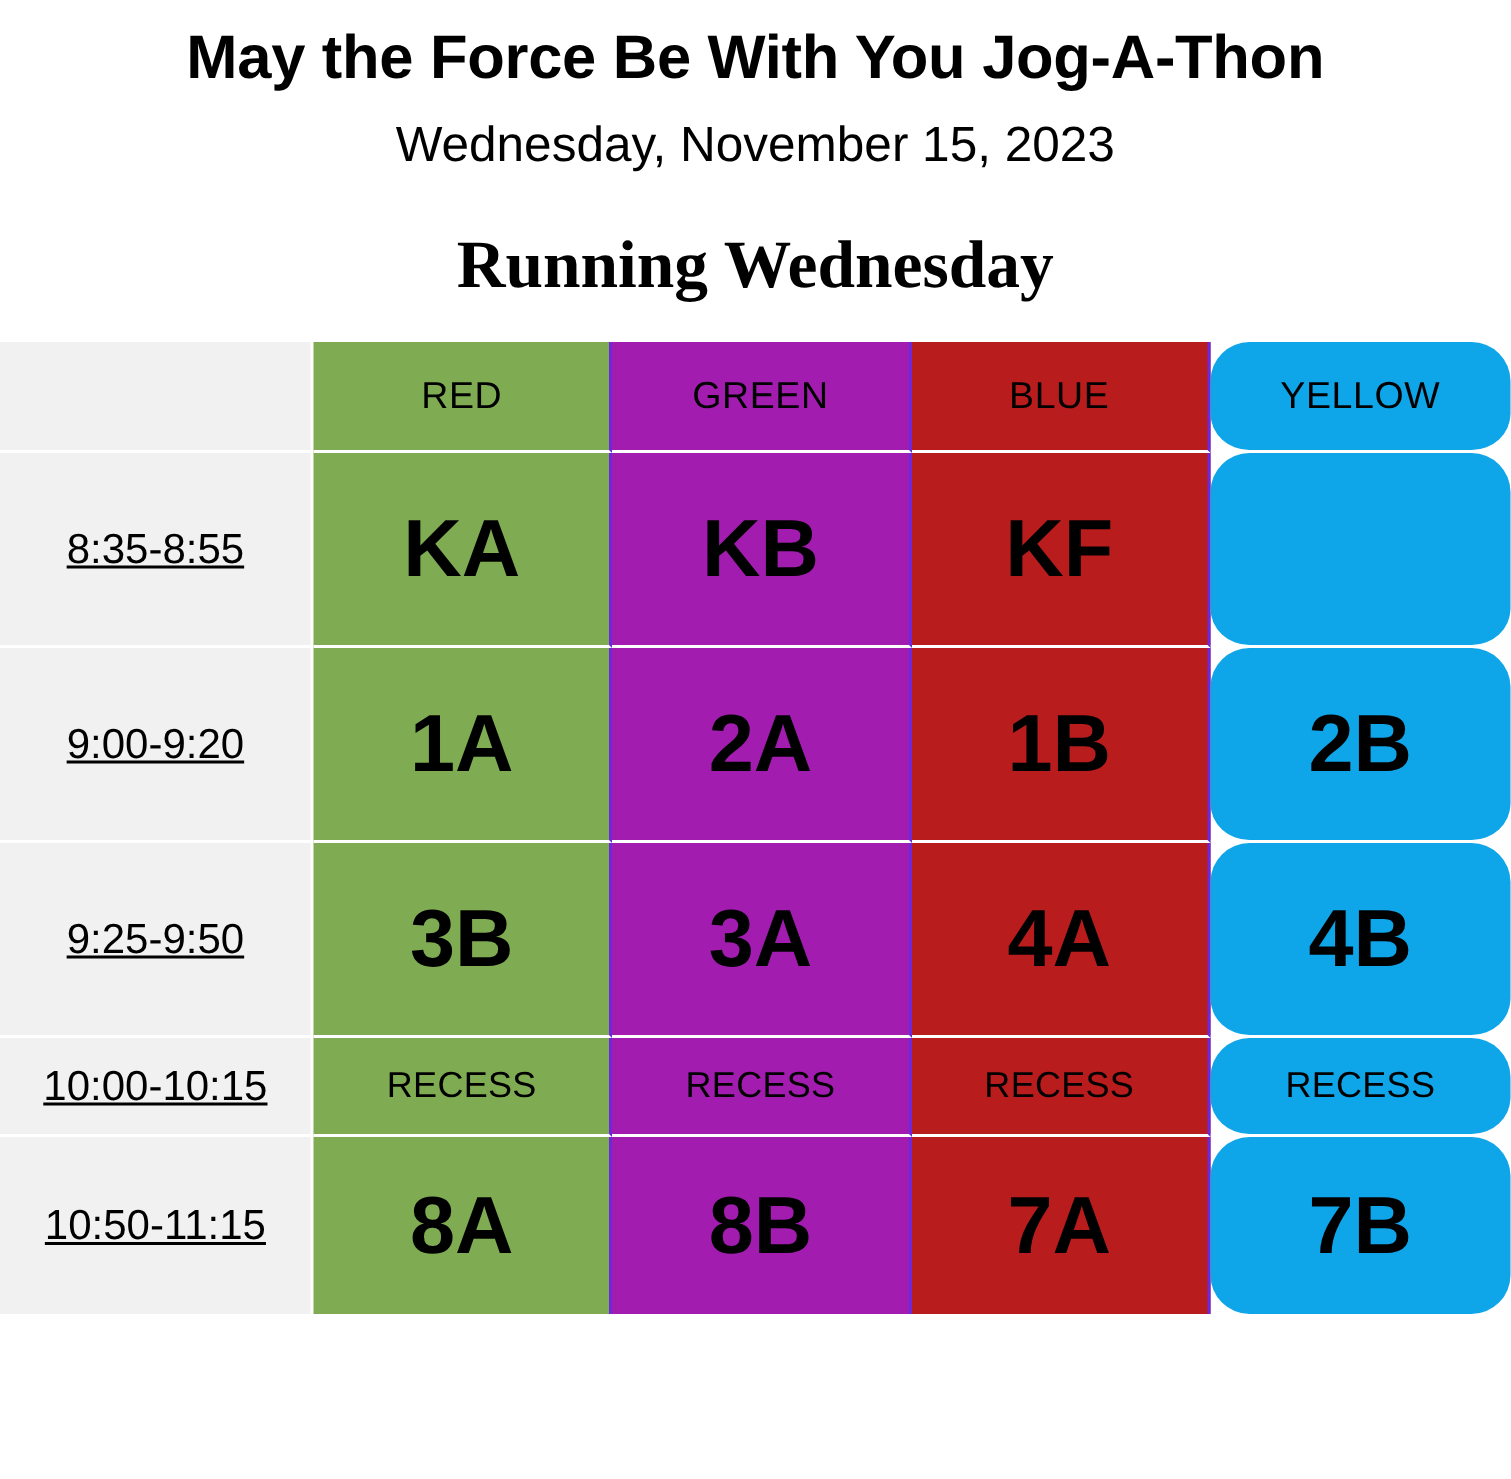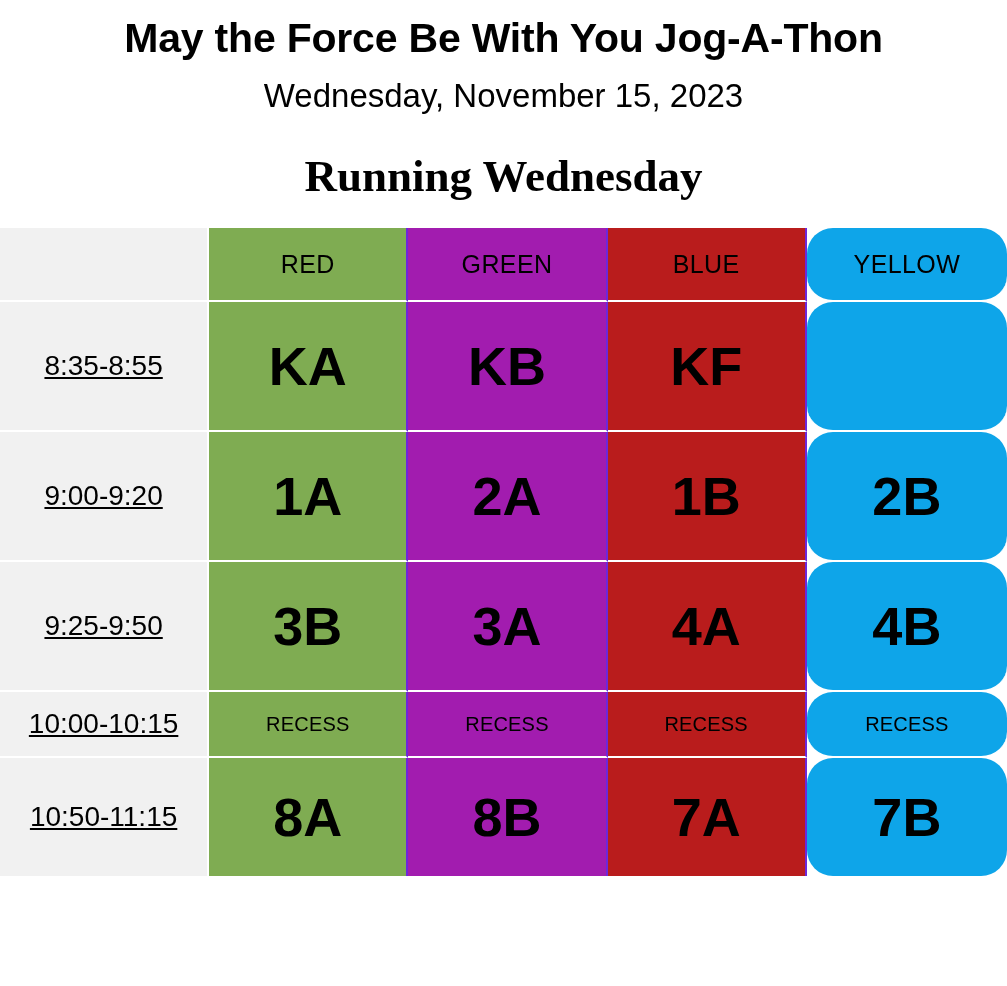--- a/index.html
+++ b/index.html
@@ -128,21 +128,21 @@
   .group-code {
     font-family: "Liberation Sans", sans-serif;
     font-size: 54px;
     font-weight: bold;
     line-height: 1;
     color: #000000;
   }
 
   .recess-code {
     font-family: "Liberation Sans", sans-serif;
-    font-size: 20px;
+    font-size: 24px;
     font-weight: normal;
     line-height: 1;
     color: #000000;
     letter-spacing: 0.2px;
   }
 </style>
 </head>
 <body>
 
 <div class="page">

